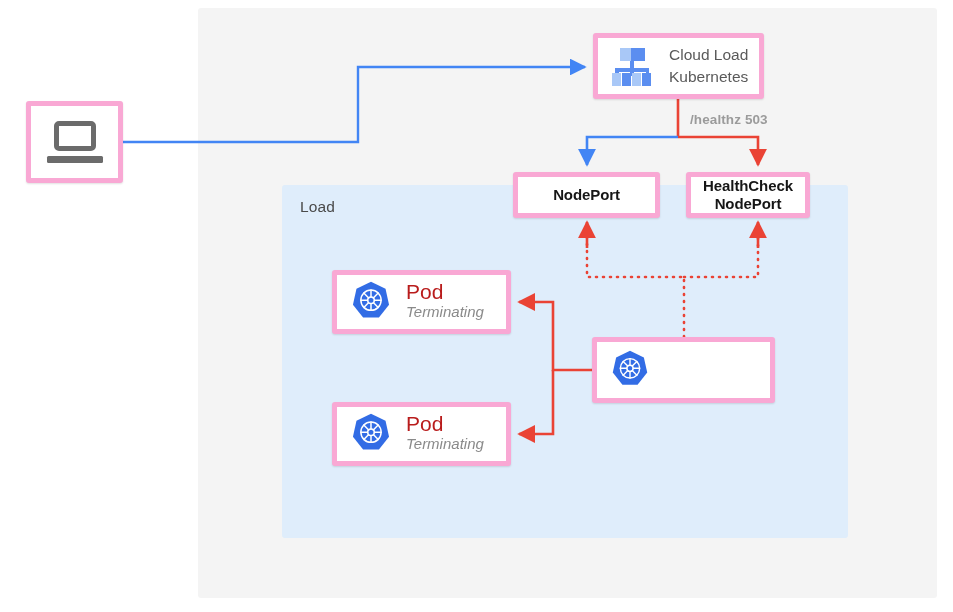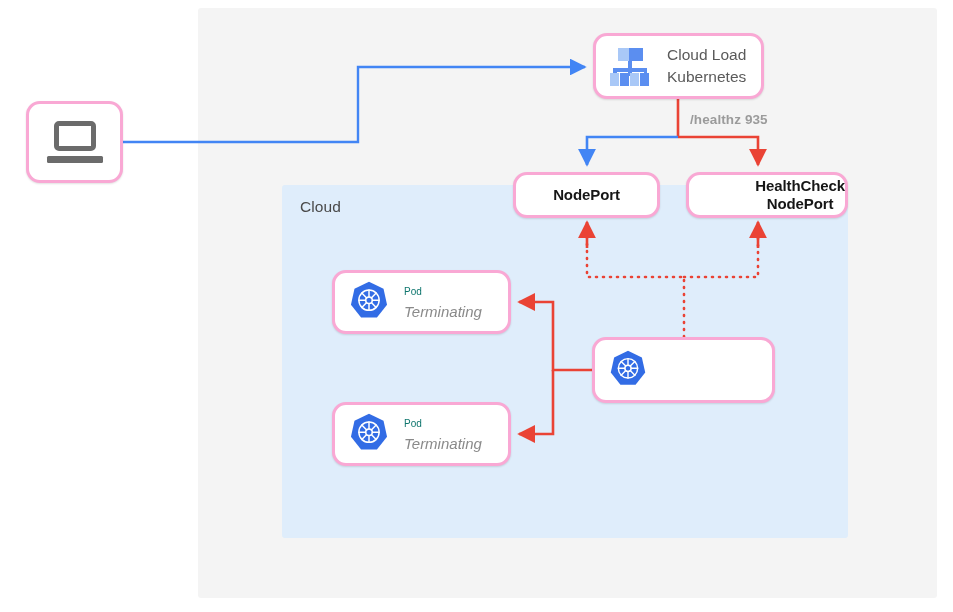--- a/index.html
+++ b/index.html
@@ -37,22 +37,22 @@
   #nodes-label {
     left: 300px; top: 198px;
     font-size: 15.5px;
     color: #4a4a4a;
     letter-spacing: .1px;
   }
 
   
   .card {
     background: #ffffff;
-    border: 3px solid #f9a8d4;
-    border-radius: 14px;
+    border: 5px solid #f9a8d4;
+    border-radius: 3px;
     box-shadow: 0 1px 2px rgba(0,0,0,0.12);
     box-sizing: border-box;
   }
 
   
   #laptop-box {
     left: 26px; top: 101px;
     width: 97px; height: 82px;
     display: flex; align-items: center; justify-content: center;
   }
@@ -99,40 +99,40 @@
   }
 
   
   #nodeport-box {
     left: 513px; top: 172px;
     width: 147px; height: 46px;
     display: flex; align-items: center; justify-content: center;
   }
   #healthcheck-box {
     left: 686px; top: 172px;
-    width: 162px; height: 46px;
-    display: flex; align-items: center; justify-content: flex-end;
+    width: 124px; height: 46px;
+    display: flex; align-items: center; justify-content: center;
   }
   .port-label {
     font-size: 15px;
     font-weight: bold;
     color: #161616;
     text-align: center;
     line-height: 18px;
     letter-spacing: -0.1px;
   }
 
   
   #pod1-box { left: 332px; top: 270px; width: 179px; height: 64px; }
   #pod2-box { left: 332px; top: 402px; width: 179px; height: 64px; }
   #kubeproxy-box { left: 592px; top: 337px; width: 183px; height: 66px; }
   .k8s-row { display: flex; align-items: center; height: 100%; padding-left: 12px; box-sizing: border-box; }
   .k8s-logo { width: 44px; height: 44px; flex: none; }
   .k8s-text { margin-left: 13px; }
-  .k8s-title { font-size: 10px; color: #0f766e; line-height: 20px; }
+  .k8s-title { font-size: 21px; color: #b91c1c; line-height: 20px; }
   .k8s-sub { font-size: 15px; color: #8a8a8a; line-height: 20px; font-style: italic; }
   #kubeproxy-box .k8s-logo { width: 42px; height: 42px; }
 
   
   #healthz-label {
     left: 690px; top: 112px;
     font-size: 13.5px;
     font-weight: bold;
     color: #9b9b9b;
     letter-spacing: .1px;
@@ -140,21 +140,21 @@
 
   svg.edges { position: absolute; left: 0; top: 0; width: 953px; height: 612px; pointer-events: none; }
 </style>
 </head>
 <body>
 
 <div id="stage">
 
   <div class="abs" id="gray-panel"></div>
   <div class="abs" id="nodes-panel"></div>
-  <div class="abs" id="nodes-label">Cloud</div>
+  <div class="abs" id="nodes-label">Load</div>
 
   <svg class="edges" viewBox="0 0 953 612">
     <defs>
       <marker id="arrow-blue" viewBox="0 0 10 10" refX="9" refY="5" markerWidth="7" markerHeight="7" orient="auto-start-reverse">
         <path d="M 0 0 L 10 5 L 0 10 z" fill="#4285f4"></path>
       </marker>
       <marker id="arrow-red" viewBox="0 0 10 10" refX="9" refY="5" markerWidth="7" markerHeight="7" orient="auto-start-reverse">
         <path d="M 0 0 L 10 5 L 0 10 z" fill="#ea4335"></path>
       </marker>
     </defs>
@@ -197,21 +197,21 @@
         <i class="clb-b2"></i>
         <i class="clb-b3"></i>
         <i class="clb-b4"></i>
     </div>
     <div class="clb-label">
       <div>Cloud Load</div>
       <div>Kubernetes</div>
     </div>
   </div>
 
-  <div class="abs" id="healthz-label">/healthz 935</div>
+  <div class="abs" id="healthz-label">/healthz 503</div>
 
   <div class="abs card" id="nodeport-box">
     <div class="port-label">NodePort</div>
   </div>
 
   <div class="abs card" id="healthcheck-box">
     <div class="port-label">
       <div>HealthCheck</div>
       <div>NodePort</div>
     </div>

